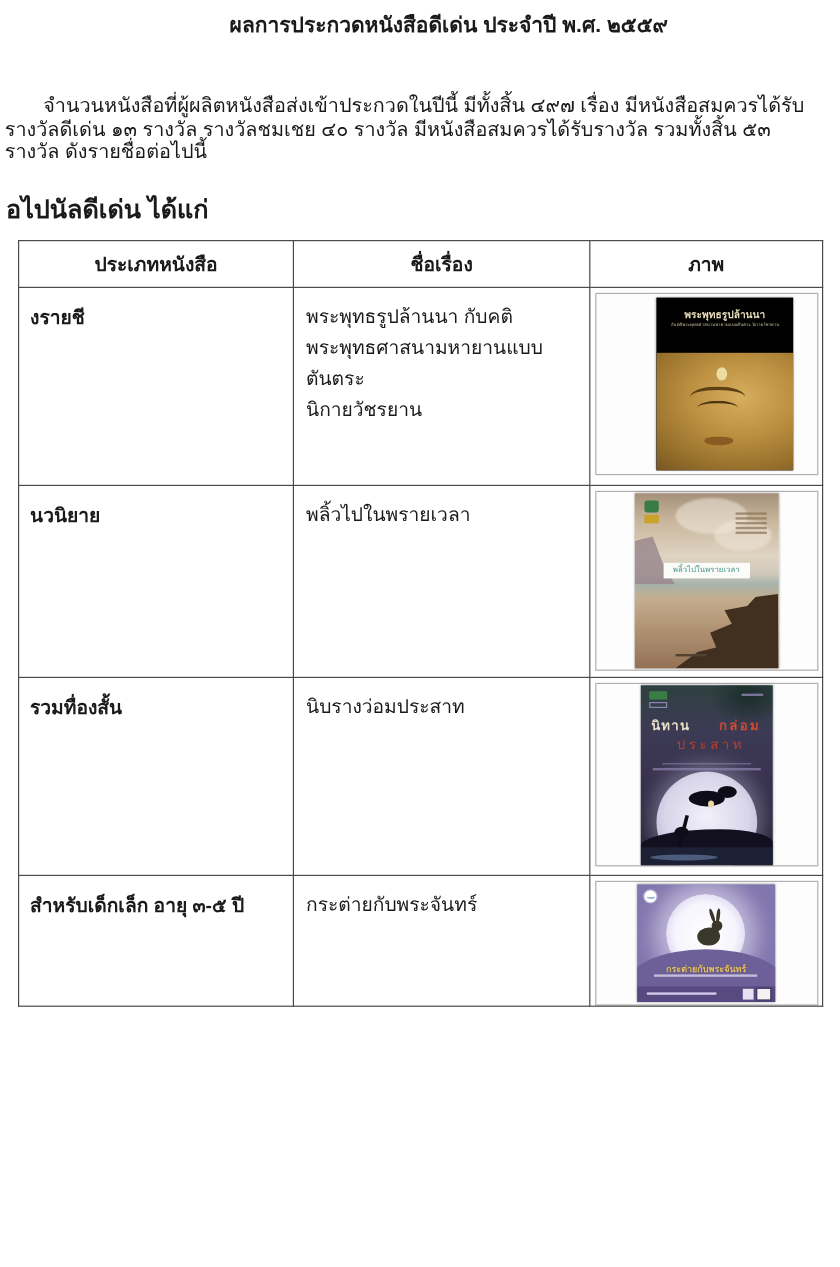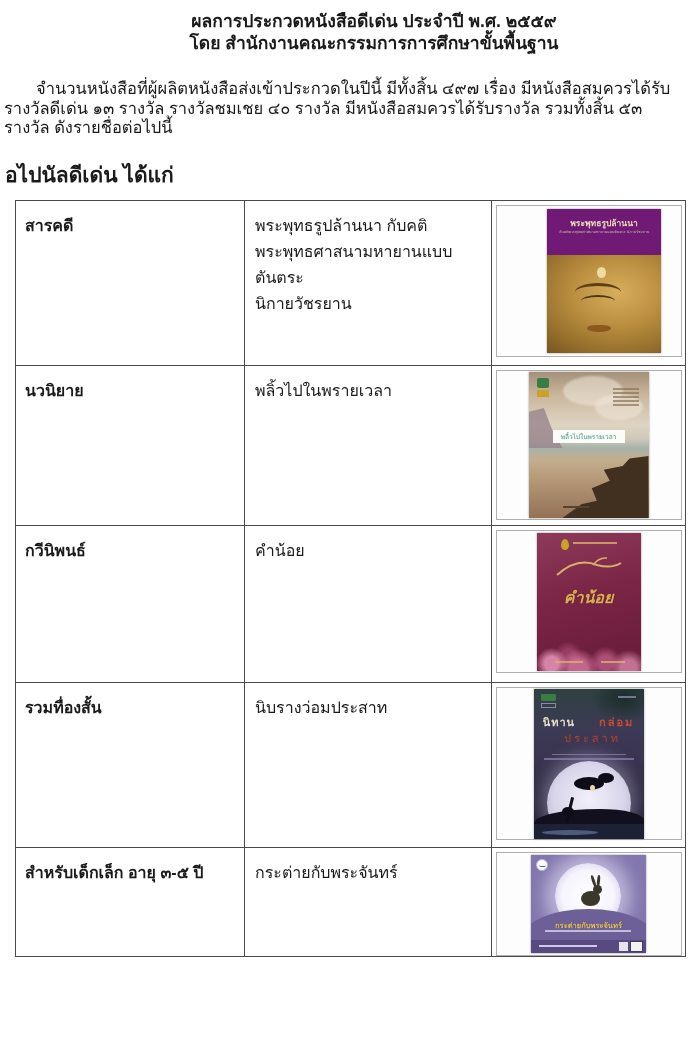--- a/index.html
+++ b/index.html
@@ -24,21 +24,21 @@
   td.ttl { font-size:16px; padding:12px 8px 0 10px; line-height:26px; white-space:pre-line; }
   td.img { padding:0; }
 
   .scan { width:186px; margin:4px auto 0; background:#fdfdfd; border:1px solid #b0b0b0;
           display:flex; align-items:center; justify-content:center; }
   .r1 .scan { height:152px; } .r2 .scan { height:150px; } .r3 .scan { height:143px; }
   .r4 .scan { height:153px; } .r5 .scan { height:104px; }
   .cover { position:relative; overflow:hidden; box-shadow:0 0 2px rgba(0,0,0,.4); }
 
   
-  .c1 { width:114px; height:144px; background:#701a75;margin-left:31px; }
+  .c1 { width:114px; height:144px; background:#000000;margin-left:31px; }
   .c1 .band { height:46px; padding-top:7px; text-align:center; }
   .c1 .t { color:#eadfba; font-size:8.5px; font-weight:bold; }
   .c1 .s { color:#cfc6a4; font-size:6px; transform:scale(.62); transform-origin:top center;
            width:160%; margin-left:-30%; line-height:7px; }
   .c1 .photo { position:absolute; top:46px; left:0; width:114px; height:98px;
     background:radial-gradient(130% 110% at 62% 38%, #d7ae5e 0%, #bb8f40 30%, #97702c 55%, #6b4c1c 80%, #432f10 100%); }
   .c1 .brow { position:absolute; top:28px; left:28px; width:46px; height:18px;
     border-top:3px solid #5d4114; border-radius:50%; }
   .c1 .eye { position:absolute; top:40px; left:34px; width:34px; height:12px;
     border-top:2px solid #4c350f; border-radius:50%; }
@@ -140,37 +140,41 @@
   .c5 .logo { position:absolute; top:4px; left:5px; width:12px; height:12px; background:#fff;
     border-radius:50%; border:1px solid #b9b2d6; }
   .c5 .logo i { position:absolute; top:3px; left:2px; width:7px; height:4px;
     border-bottom:1.5px solid #3f6fae; border-radius:50%; display:block; }
 </style>
 </head>
 <body>
 
 <div class="title-block">
   <div>ผลการประกวดหนังสือดีเด่น ประจำปี พ.ศ. ๒๕๕๙</div>
-  <div>โดย สำนักงานคณะกรรมการการศึกษาขั้นพื้นฐาน</div>
 </div>
 
 <p class="intro">จำนวนหนังสือที่ผู้ผลิตหนังสือส่งเข้าประกวดในปีนี้ มีทั้งสิ้น ๔๙๗ เรื่อง มีหนังสือสมควรได้รับรางวัลดีเด่น ๑๓ รางวัล รางวัลชมเชย ๔๐ รางวัล มีหนังสือสมควรได้รับรางวัล รวมทั้งสิ้น ๕๓ รางวัล ดังรายชื่อต่อไปนี้</p>
 
 <h2 class="section-heading">อไปนัลดีเด่น  ได้แก่</h2>
 
 <table class="awards">
   <colgroup>
       <col class="col-cat">
       <col class="col-title">
       <col class="col-img">
     </colgroup>
   <tbody>
+      <tr>
+    <th>ประเภทหนังสือ</th>
+    <th>ชื่อเรื่อง</th>
+    <th>ภาพ</th>
+  </tr>
 
   <tr class="r1">
-    <td class="cat">สารคดี</td>
+    <td class="cat">งรายชี</td>
     <td class="ttl">พระพุทธรูปล้านนา กับคติ
 พระพุทธศาสนามหายานแบบตันตระ
 นิกายวัชรยาน</td>
     <td class="img">
       <div class="scan">
         <div class="cover c1">
           <div class="band">
             <div class="t">พระพุทธรูปล้านนา</div>
             <div class="s">กับคติพระพุทธศาสนามหายานแบบตันตระ นิกายวัชรยาน</div>
           </div>
@@ -204,41 +208,20 @@
                 <i></i>
                 <i></i>
               </div>
           <div class="label">พลิ้วไปในพรายเวลา</div>
           <div class="author"></div>
         </div>
       </div>
     </td>
   </tr>
 
-  <tr class="r3">
-    <td class="cat">กวีนิพนธ์</td>
-    <td class="ttl">คำน้อย</td>
-    <td class="img">
-      <div class="scan">
-        <div class="cover c3">
-          <div class="crest"></div>
-          <div class="pub"></div>
-          <svg class="bird" width="72" height="26" viewBox="0 0 72 26">
-            <path d="M4 20 Q 24 2 44 10 Q 58 14 68 8" fill="none" stroke="#d8b06a" stroke-width="2"></path>
-            <path d="M40 10 q 6 -8 14 -7" fill="none" stroke="#d8b06a" stroke-width="1.5"></path>
-          </svg>
-          <div class="t">คำน้อย</div>
-          <div class="sub"></div>
-          <div class="flowers"></div>
-          <div class="auth"></div>
-          <div class="auth2"></div>
-        </div>
-      </div>
-    </td>
-  </tr>
 
   <tr class="r4">
     <td class="cat">รวมทื่องสั้น</td>
     <td class="ttl">นิบรางว่อมประสาท</td>
     <td class="img">
       <div class="scan">
         <div class="cover c4">
           <div class="cloud"></div>
           <div class="moon"></div>
           <div class="land"></div>

